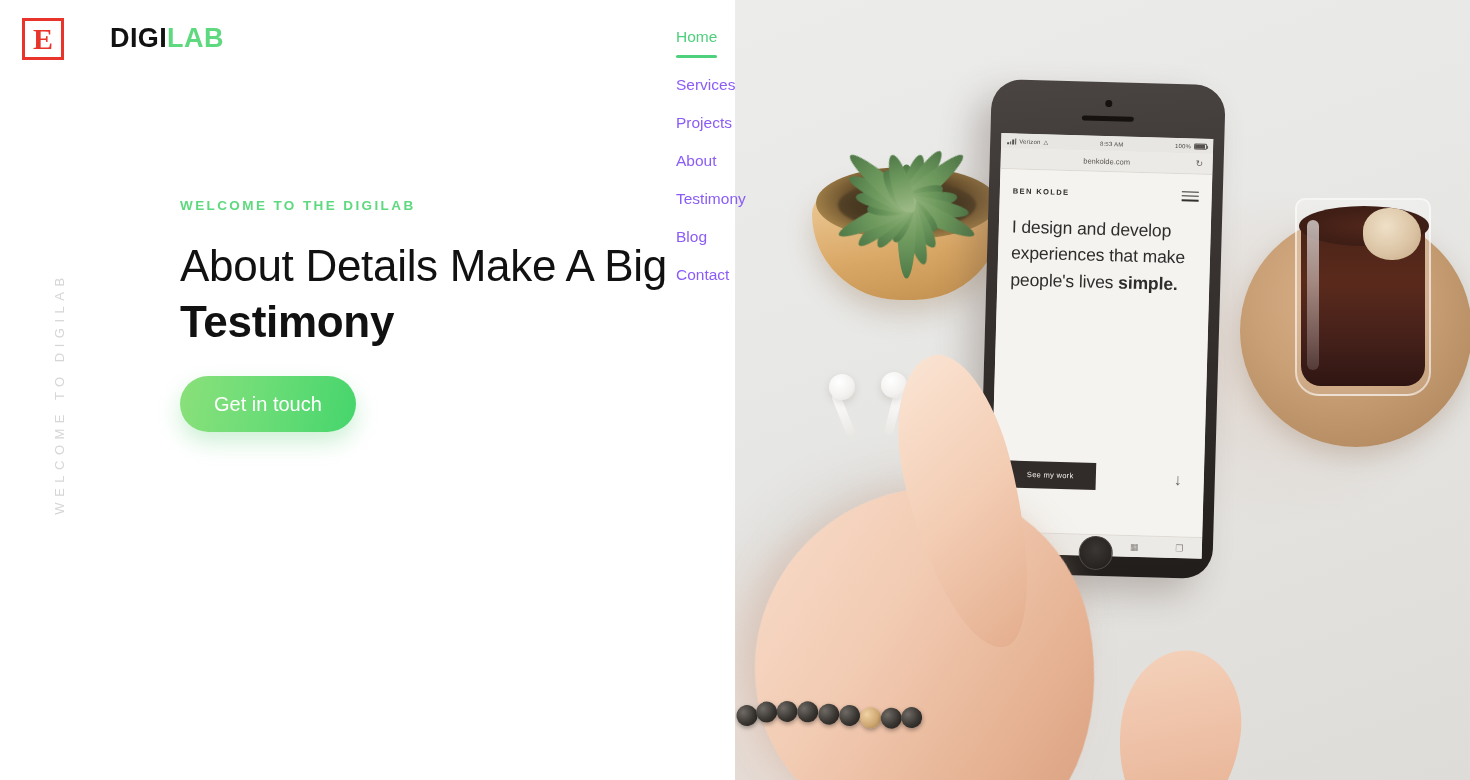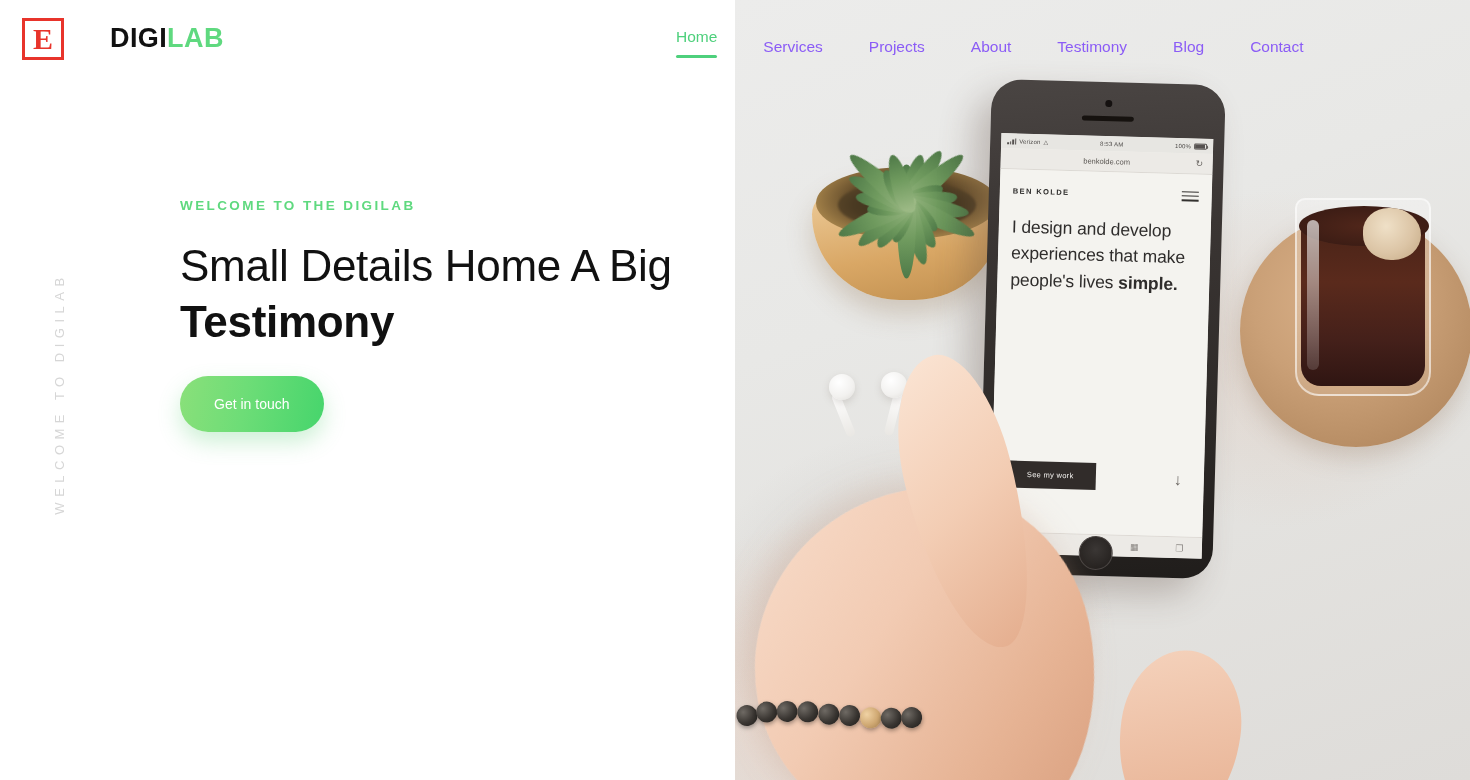--- a/index.html
+++ b/index.html
@@ -336,23 +336,24 @@
     letter-spacing: 0.4px;
     color: #111111;
     line-height: 1;
   }
   .brand .accent { color: #5fd97f; }
 
   .nav-links {
     position: absolute;
     left: 655px; top: 26px;
     display: flex;
-    align-items: flex-end;
-    gap: 4px;
+    align-items: flex-start;
+    gap: 16px;
     list-style: none;
+    flex-direction: column;
   }
   .nav-links li { margin: 0; }
   .nav-link {
     display: inline-block;
     padding: 0 21px;
     font-size: 15.5px;
     color: #8b5cf6;
     text-decoration: none;
     line-height: 22px;
     white-space: nowrap;
@@ -453,21 +454,21 @@
     margin-bottom: 36px;
   }
   .cta-button {
     display: inline-block;
     border: none;
     cursor: pointer;
     padding: 0 34px;
     height: 56px;
     line-height: 56px;
     border-radius: 28px;
-    font-size: 14px;
+    font-size: 20px;
     color: #ffffff;
     background: linear-gradient(100deg, #8ae07a 0%, #6ddd77 45%, #46d56c 100%);
     box-shadow: 0 10px 22px rgba(90,205,115,0.30);
     font-family: "Liberation Sans", sans-serif;
   }
 </style>
 </head>
 <body>
 
 <div class="page">
@@ -612,19 +613,19 @@
     <div class="wm-logo">E</div>
   </div>
 
   <div class="vertical-label">
     <span>WELCOME TO DIGILAB</span>
   </div>
 
   <div class="hero-text">
     <div class="eyebrow">WELCOME TO THE DIGILAB</div>
     <h1 class="hero-title">
-      <span>Small Details Home A Big</span>
+      <span>About Details Make A Big</span>
       <span class="bold">Testimony</span>
     </h1>
     <button class="cta-button">Get in touch</button>
   </div>
 
 </div>
 
 </body></html>

